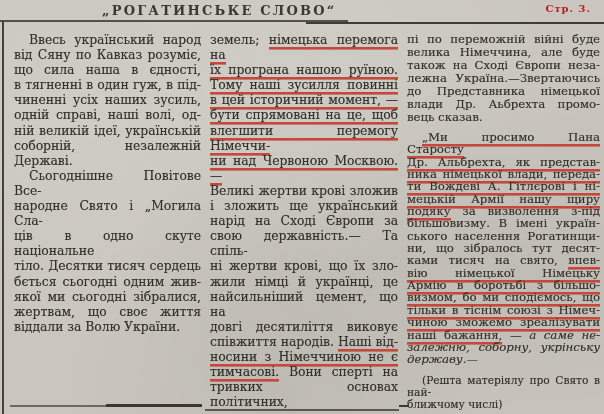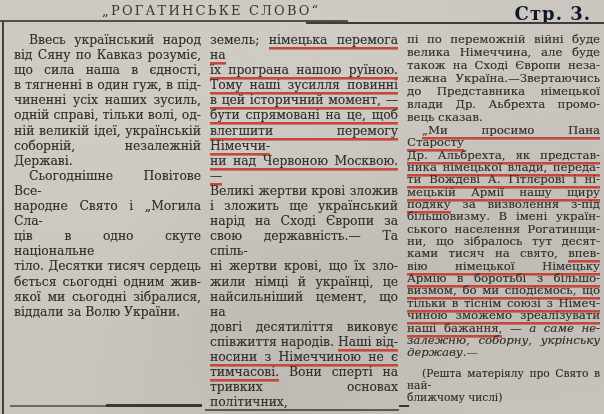--- a/index.html
+++ b/index.html
@@ -9,46 +9,46 @@
       radial-gradient(ellipse at 12% 25%, rgba(255,255,255,0.10), transparent 55%),
       radial-gradient(ellipse at 85% 65%, rgba(0,0,0,0.05), transparent 55%),
       radial-gradient(ellipse at 45% 98%, rgba(0,0,0,0.05), transparent 45%),
       radial-gradient(ellipse at 60% 5%, rgba(255,255,255,0.07), transparent 50%),
       #cac6bf;
     font-family:"DejaVu Serif", serif;
     color:#34312b;
   }
   .masthead{
     position:absolute;top:3px;left:102px;
-    font-size:13px;font-weight:normal;letter-spacing:2.2px;color:#3a372f;
+    font-size:13px;font-weight:bold;letter-spacing:2.2px;color:#3a372f;
     white-space:nowrap;
   }
   .pageno{
     position:absolute;top:3px;right:13px;
-    font-size:18px;font-weight:bold;letter-spacing:1px;color:#0f172a;
+    font-size:10px;font-weight:bold;letter-spacing:1px;color:#b91c1c;
   }
   .rule-left{position:absolute;top:20px;left:0;width:348px;height:2px;background:#55514a;}
   .rule-right{position:absolute;top:22px;left:306px;width:298px;height:2px;background:#3f3c35;}
   .border-left{position:absolute;top:21px;left:2px;width:2px;height:393px;background:#45413a;}
 
   .columns{position:absolute;top:33px;left:14px;display:flex;}
   .col1{width:187px;margin-right:9px;font-size:12.3px;line-height:15.1px;}
   .col2{width:188px;margin-right:9px;font-size:12.3px;line-height:15.1px;}
   .col3{width:193px;font-size:11.7px;line-height:13px;}
 
   .line{
     text-align:justify;text-align-last:justify;
     text-shadow:0.2px 0.2px 0.3px rgba(52,49,43,0.45);
   }
   .line.end{text-align-last:left;}
   .line.indent{text-indent:15px;}
   .seg.u{box-shadow:0 2.6px 0 0 var(--red,#c6473c);}
   .seg.i{font-style:italic;}
 
-  .block-quote{line-height:12.35px;}
+  .block-quote{margin-top:7px;line-height:12.35px;}
   .block-small{margin-top:8px;font-size:10.6px;line-height:12px;}
 
   .rule-c1a{position:absolute;top:405px;left:10px;width:96px;height:1.5px;background:#6d6960;}
   .rule-c1b{position:absolute;top:404px;left:106px;width:96px;height:3px;background:#3b3831;}
   .rule-c2{position:absolute;top:409px;left:205px;width:194px;height:1.5px;background:#5c584f;}
   .dash-c3{position:absolute;top:405px;left:399px;width:10px;height:2px;background:#3b3831;}
 </style>
 </head>
 <body>
 
@@ -59,31 +59,32 @@
 <div class="border-left"></div>
 
 <div class="columns">
     <div class="col1">
       <div class="para">
         <div class="line indent"><span class="seg">Ввесь український народ</span></div>
         <div class="line"><span class="seg">від Сяну по Кавказ розуміє,</span></div>
         <div class="line"><span class="seg">що сила наша в єдності,</span></div>
         <div class="line"><span class="seg">в тягненні в один гуж, в під-</span></div>
         <div class="line"><span class="seg">чиненні усіх наших зусиль,</span></div>
-        <div class="line"><span class="seg">одній справі, тільки волі, од-</span></div>
+        <div class="line"><span class="seg">одній справі, наші волі, од-</span></div>
         <div class="line"><span class="seg">ній великій ідеї, українській</span></div>
         <div class="line end"><span class="seg">соборній, незалежній Державі.</span></div>
       </div>
       <div class="para">
         <div class="line indent"><span class="seg">Сьогоднішне Повітове Все-</span></div>
         <div class="line"><span class="seg">народне Свято і „Могила Сла-</span></div>
         <div class="line"><span class="seg">ців в одно скуте національне</span></div>
         <div class="line"><span class="seg">тіло. Десятки тисяч сердець</span></div>
         <div class="line"><span class="seg">бється сьогодні одним жив-</span></div>
         <div class="line"><span class="seg">якої ми сьогодні зібралися,</span></div>
+        <div class="line"><span class="seg">жертвам, що своє життя</span></div>
         <div class="line end"><span class="seg">віддали за Волю України.</span></div>
       </div>
     </div>
     <div class="col2">
       <div class="para">
         <div class="line"><span class="seg">земель; </span><span class="seg u">німецька перемога на</span></div>
         <div class="line"><span class="seg u">їх програна нашою руїною.</span></div>
         <div class="line"><span class="seg u">Тому наші зусилля повинні</span></div>
         <div class="line"><span class="seg u">в цей історичний момент, —</span></div>
         <div class="line"><span class="seg u">бути спрямовані на це, щоб</span></div>

